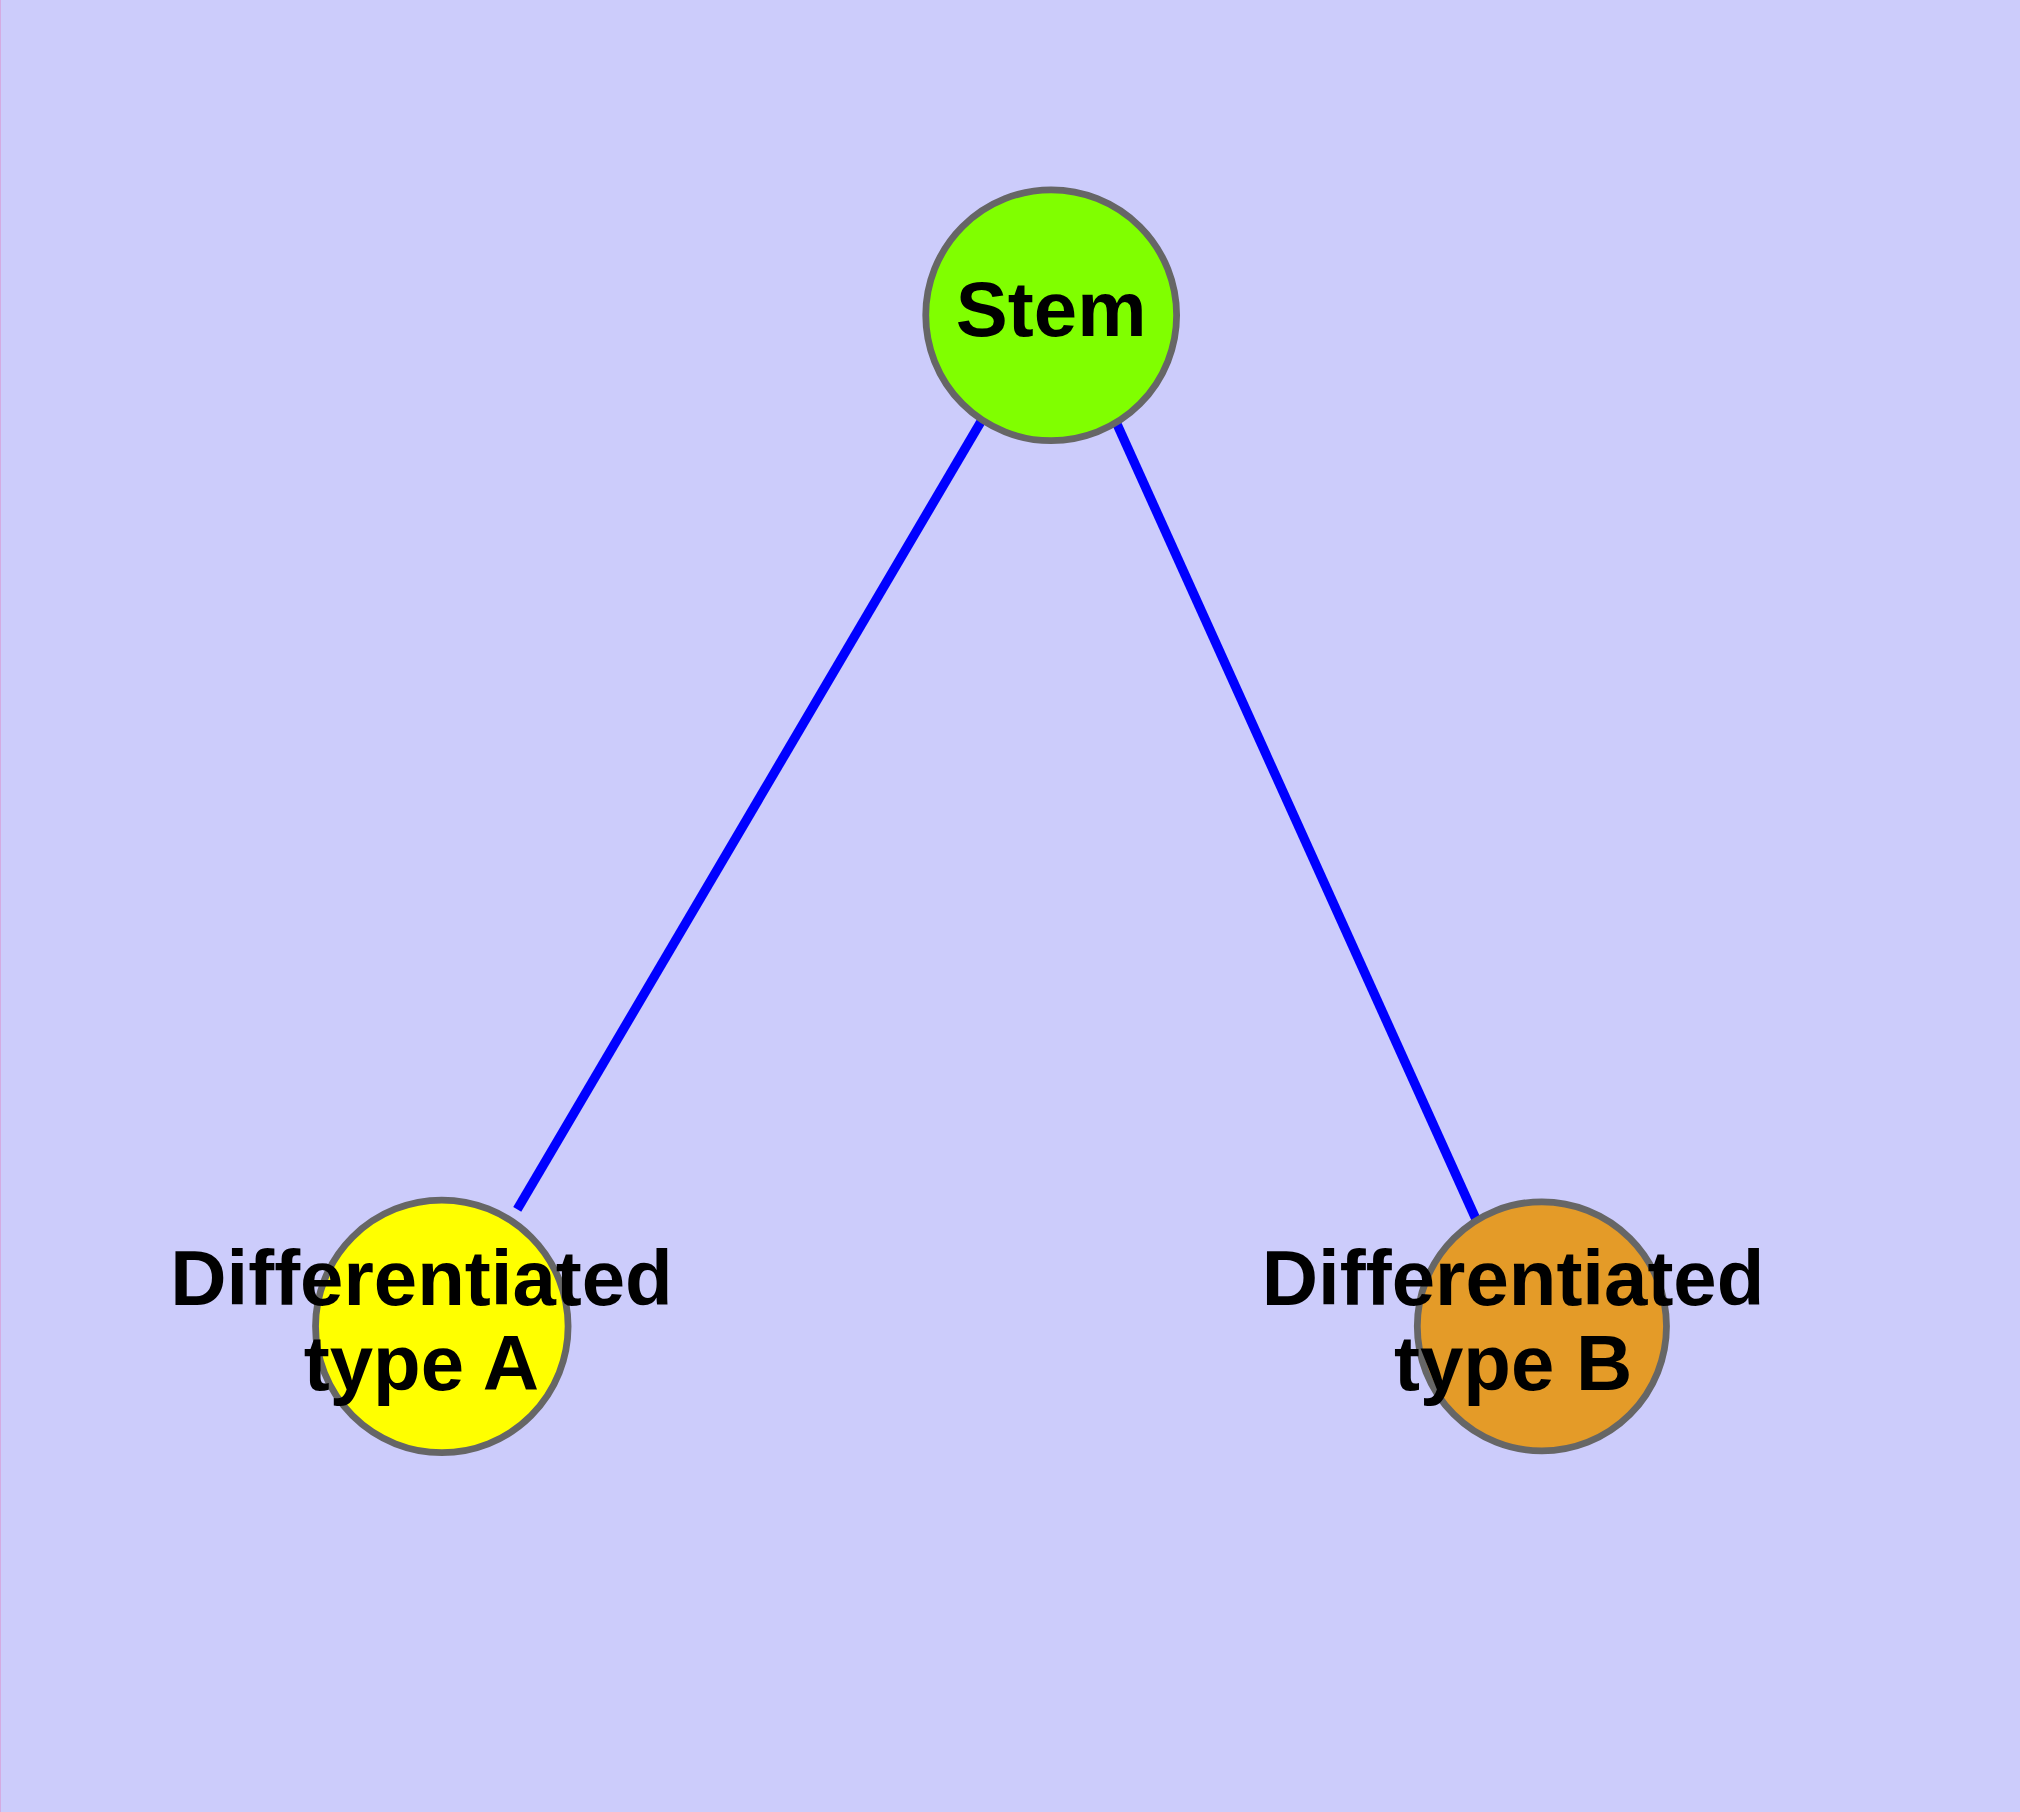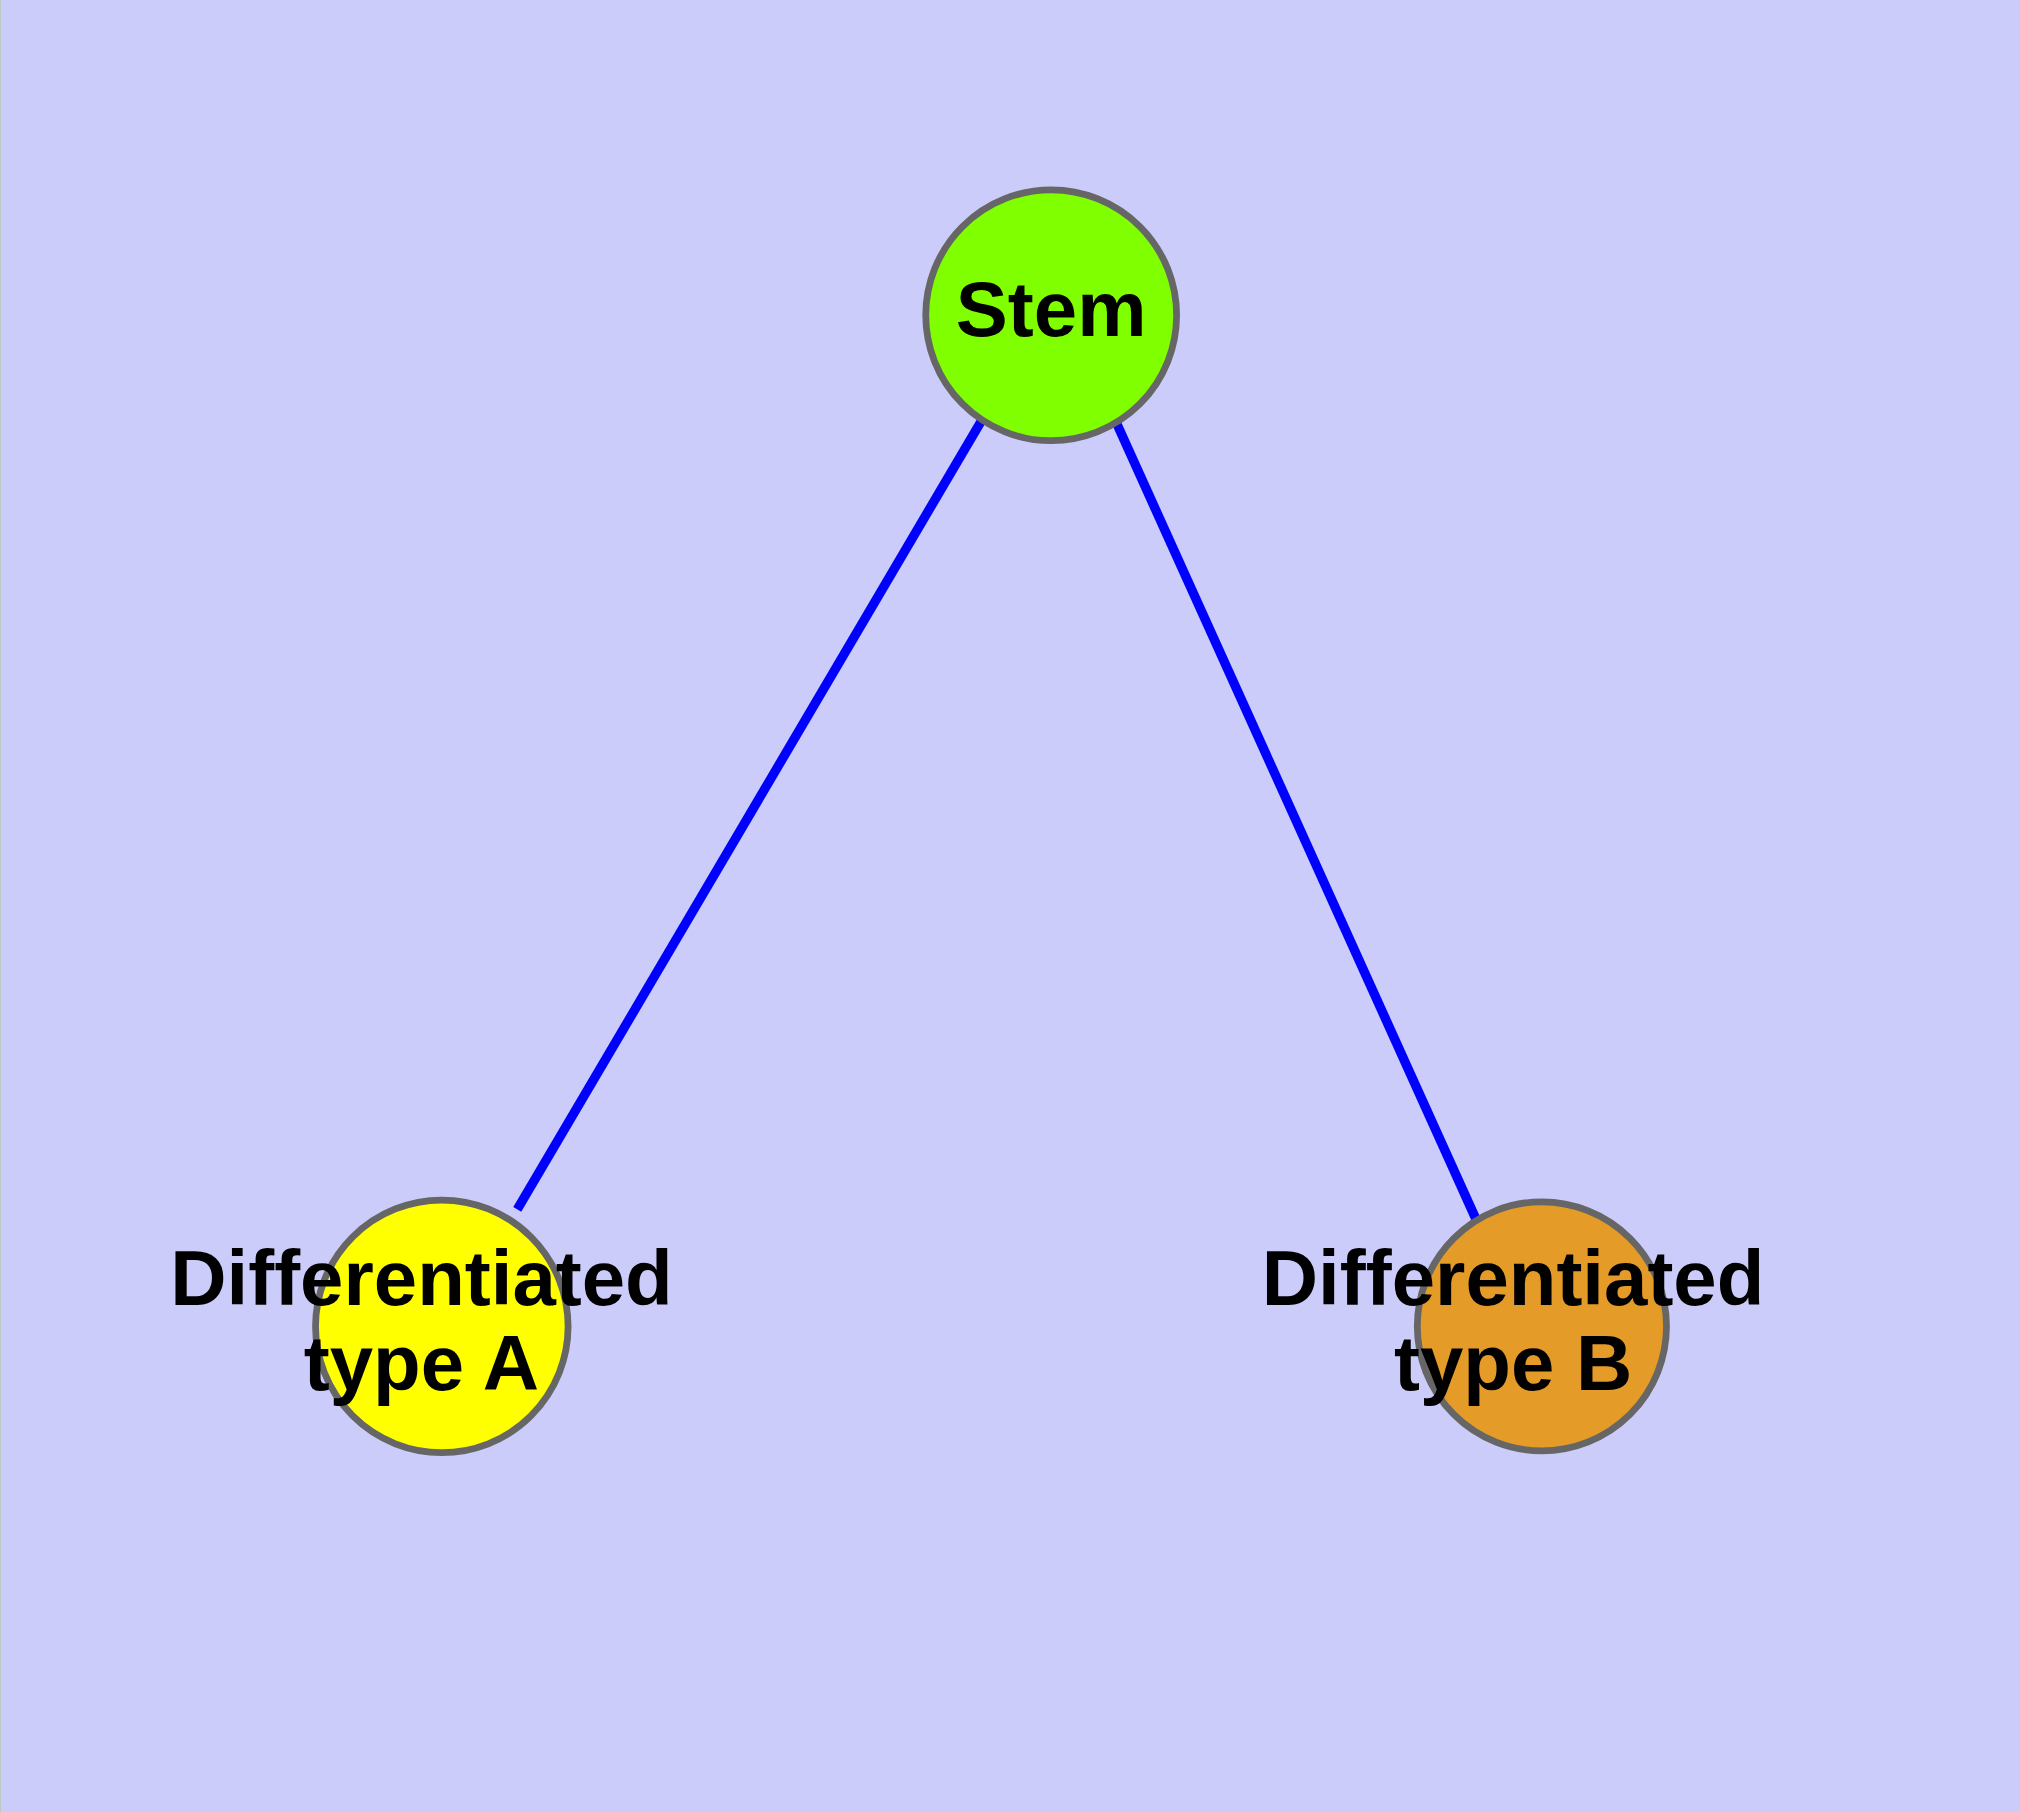--- a/index.html
+++ b/index.html
@@ -28,21 +28,21 @@
     font-weight: bold;
     fill: #000000;
     dominant-baseline: middle;
     text-anchor: middle;
     white-space: pre;
   }
 </style>
 </head>
 <body>
 
-<div id="canvas" style="width: 2021px; height: 1812px; background: #84cc16;">
+<div id="canvas" style="width: 2021px; height: 1812px; background: #ec4899;">
   <svg id="graph-svg" viewBox="0 0 2384 2138" preserveAspectRatio="xMidYMid meet" xmlns="http://www.w3.org/2000/svg">
 
     <rect id="bg-rect" x="0" y="0" width="2384" height="2138" fill="#ccccfb"></rect>
 
     <g id="edges-group">
         <line x1="1158" y1="496" x2="610" y2="1427" stroke="#0000ff" stroke-width="11" stroke-linecap="butt"></line>
         <line x1="1317" y1="499" x2="1741" y2="1438" stroke="#0000ff" stroke-width="11" stroke-linecap="butt"></line>
       </g>
     <g id="nodes-group">
         <circle cx="1240" cy="372" r="148" fill="#80ff00" stroke="#666666" stroke-width="8"></circle>

